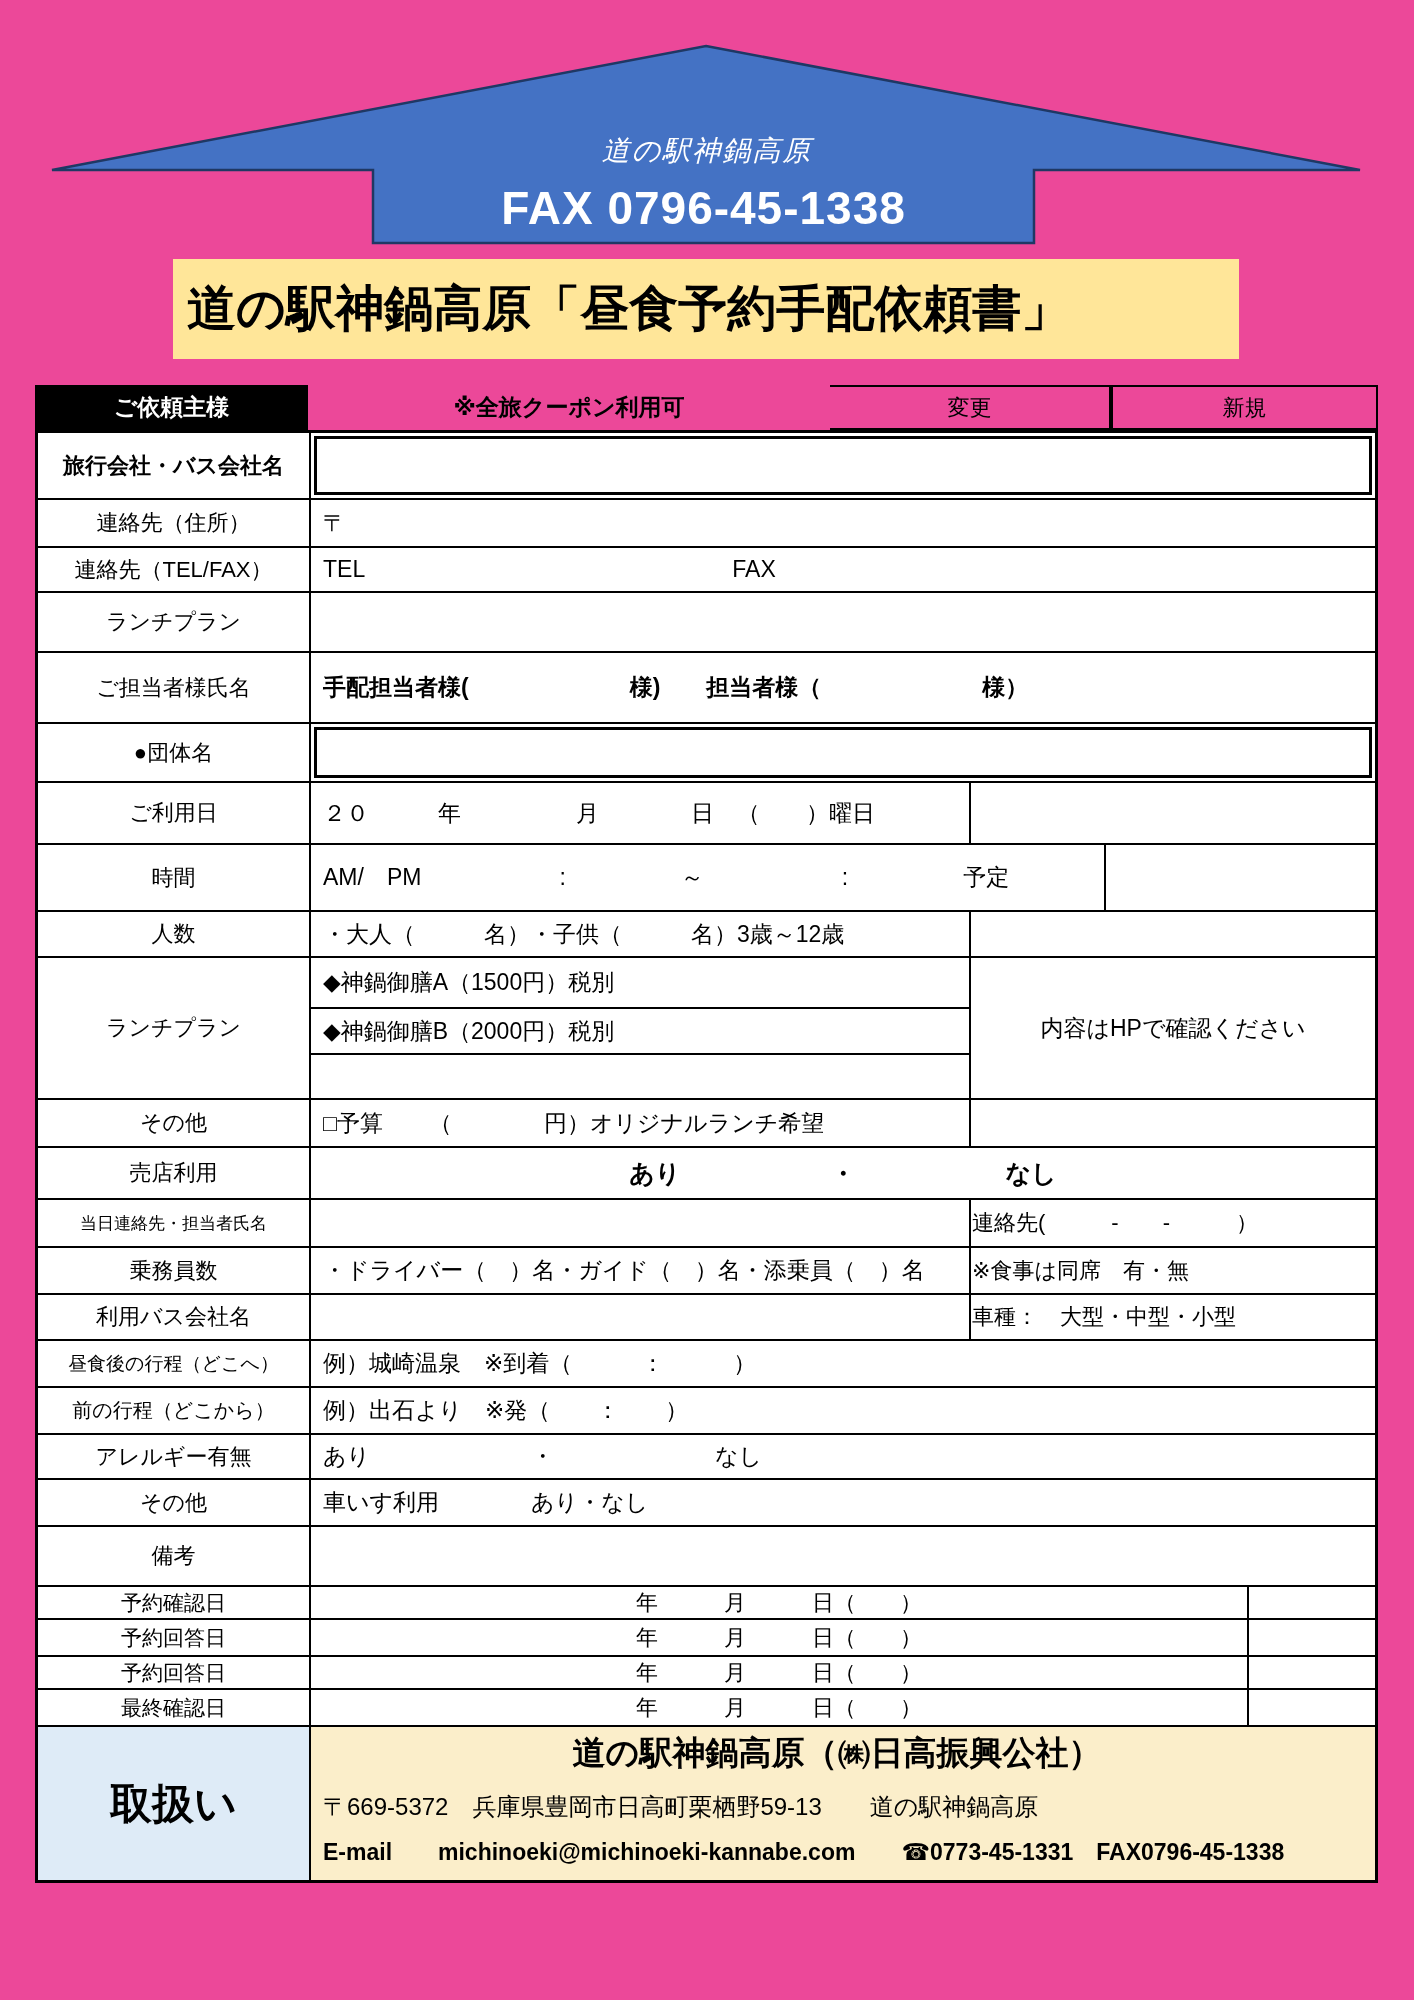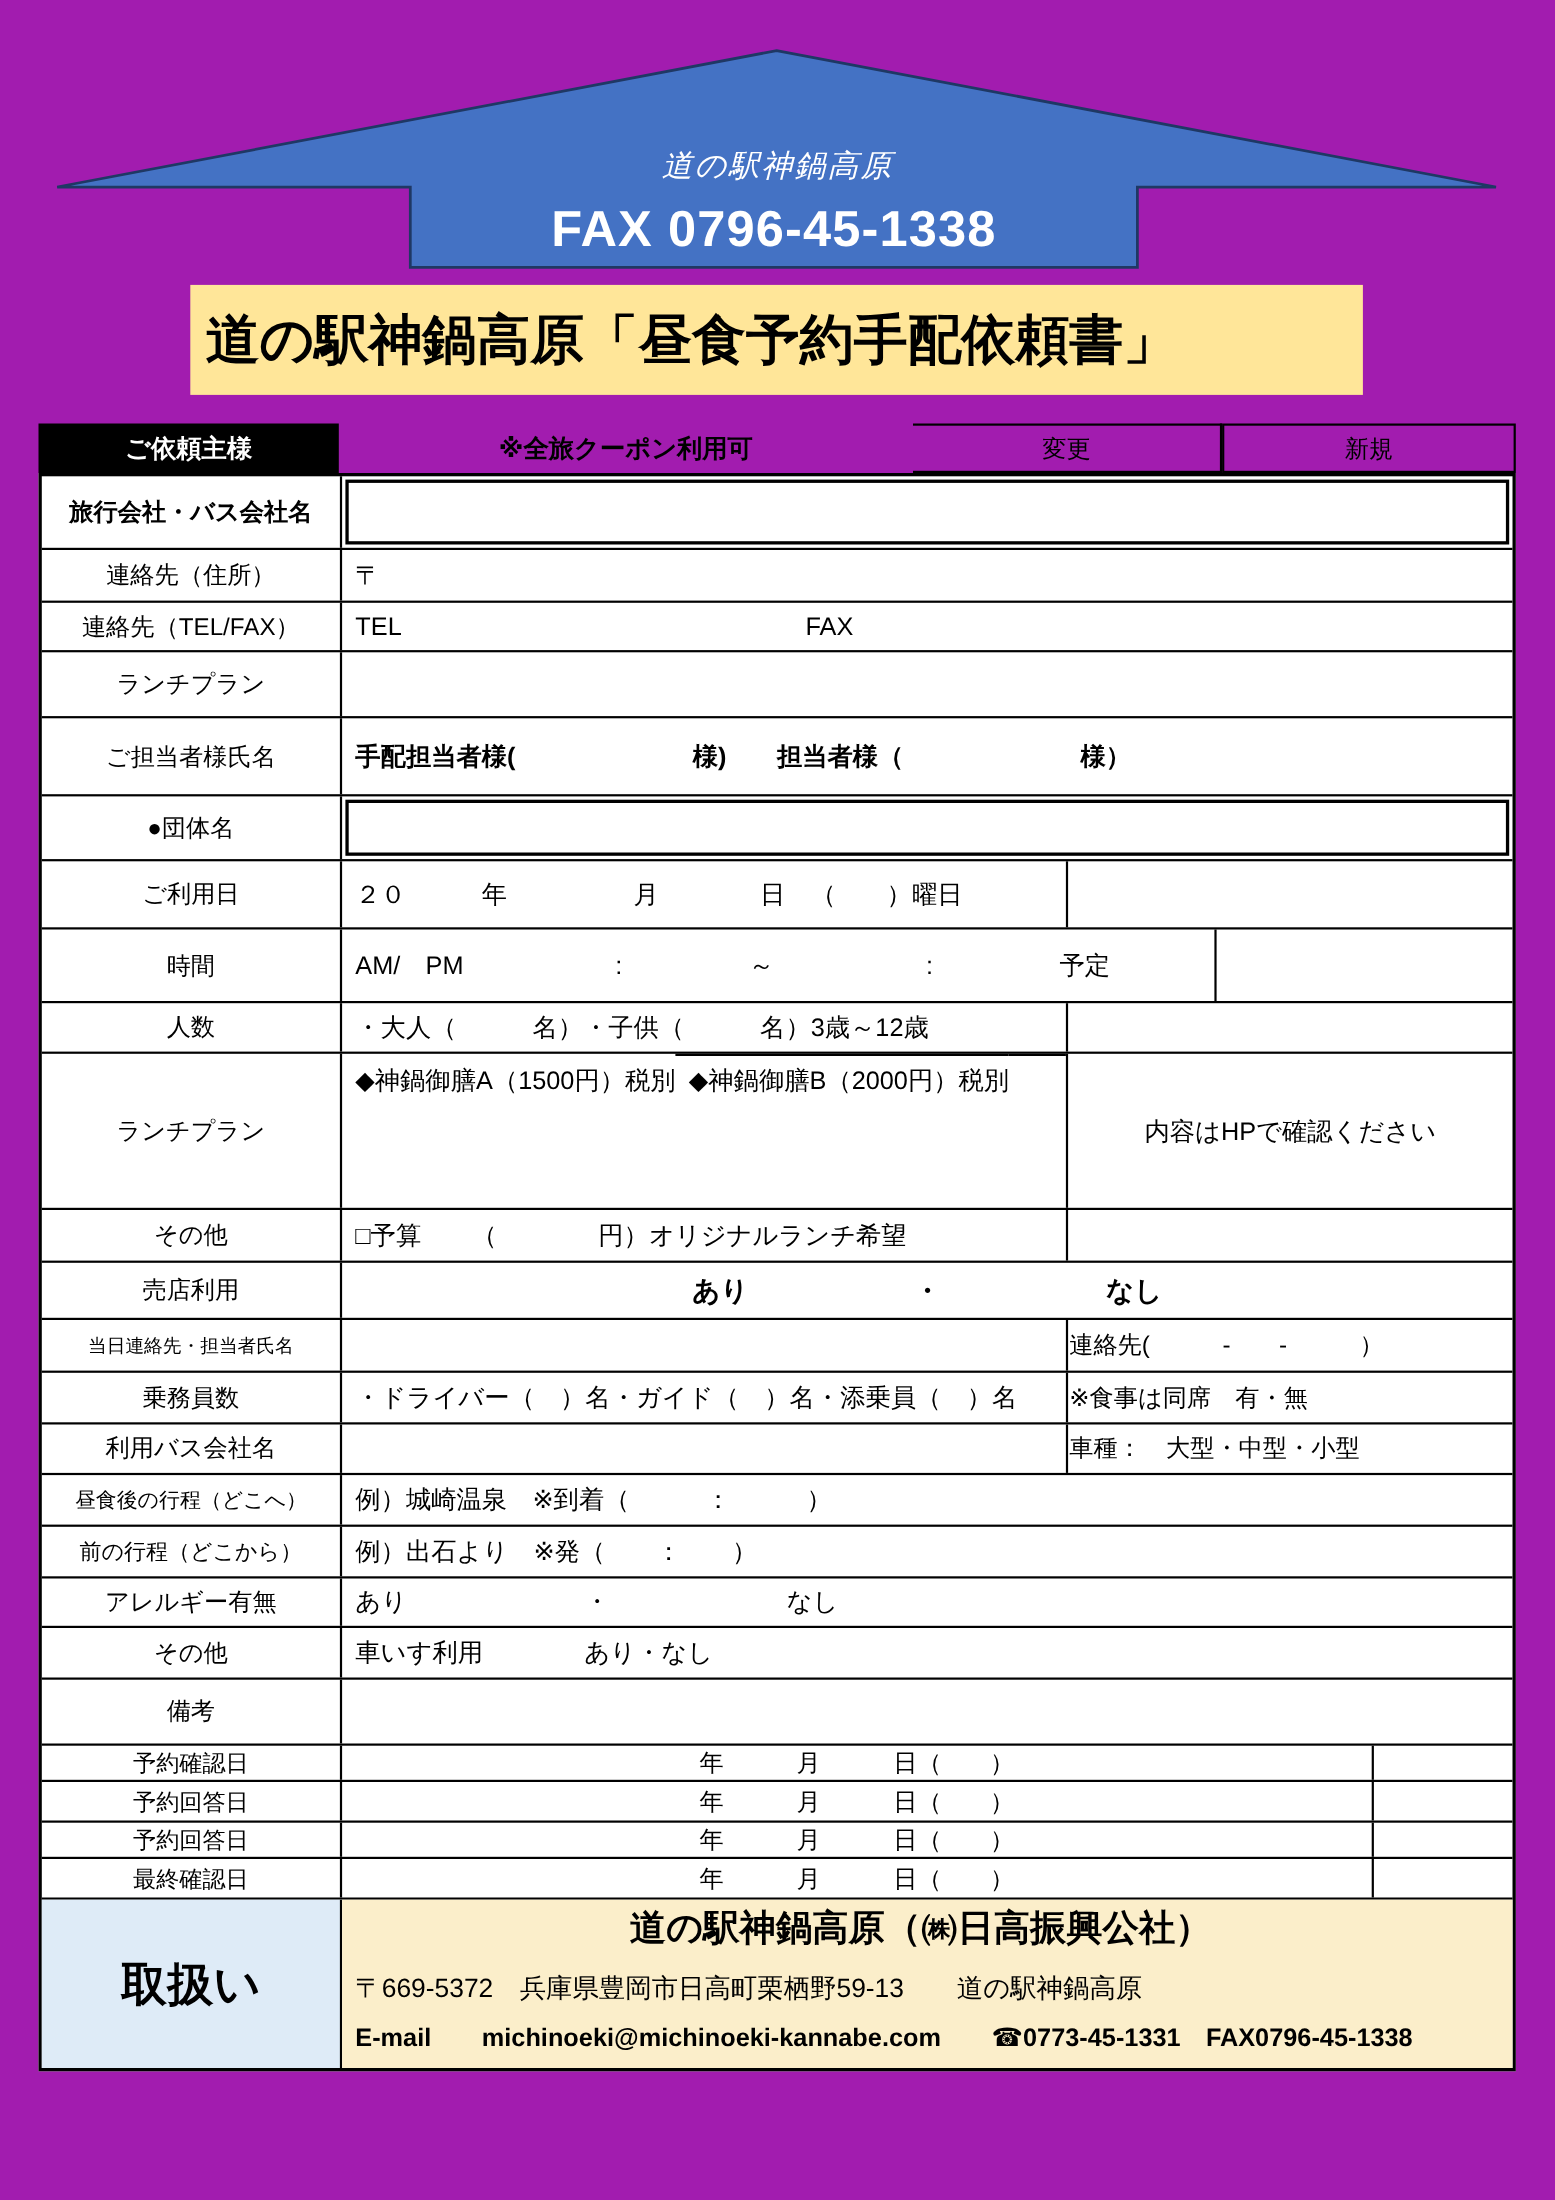--- a/index.html
+++ b/index.html
@@ -1,16 +1,16 @@
 <!DOCTYPE html>
 <html><head>
 <meta charset="utf-8">
 <style>
   html,body{margin:0;padding:0;background:#fff;}
-  .page{position:relative;width:1414px;height:2000px;background:#a21caf;overflow:hidden;
+  .page{position:relative;width:1414px;height:2000px;background:#ec4899;overflow:hidden;
         font-family:"Liberation Sans","DejaVu Sans",sans-serif;color:#000;}
   
   .arrow-svg{position:absolute;left:0;top:0;}
   .arrow-site{position:absolute;left:0;top:132px;width:1414px;text-align:center;
               font-style:italic;color:#fff;font-size:28px;letter-spacing:2px;}
   .arrow-fax{position:absolute;left:373px;top:181px;width:661px;text-align:center;
              color:#fff;font-size:46px;font-weight:bold;letter-spacing:1px;white-space:pre;}
   
   .title-banner{position:absolute;left:173px;top:259px;width:1066px;height:100px;
                 background:#FFE699;display:flex;align-items:center;box-sizing:border-box;
@@ -42,21 +42,21 @@
   .val.bold{font-weight:bold;border-radius:11px;}
   .val.center{justify-content:center;padding-left:0;font-size:25px;}
   .cut660{width:660px;flex:none;border-right:2px solid #000;}
   .cut795{width:795px;flex:none;border-right:2px solid #000;}
   .cut930{width:938px;flex:none;border-right:2px solid #000;justify-content:center;padding-left:0;font-size:22px;text-align:right;}
   .rest{flex:1;display:flex;align-items:center;padding-left:1px;box-sizing:border-box;
         font-size:22px;white-space:pre;overflow:hidden;}
   .boxed{flex:1;margin:3px;border:3px solid #000;box-sizing:border-box;display:flex;
          align-items:center;padding-left:10px;font-size:23px;}
   .lunch-mid{width:660px;flex:none;border-right:2px solid #000;box-sizing:border-box;
-             display:flex;}
+             display:flex;flex-direction:column;}
   .lcell{display:flex;align-items:center;padding-left:12px;box-sizing:border-box;
          font-size:23px;white-space:pre;overflow:hidden;}
   .lunch-note{flex:1;display:flex;align-items:center;justify-content:center;font-size:23px;white-space:pre;}
   
   .f-left{width:273px;border-right:2px solid #000;box-sizing:border-box;background:#DEEBF7;
           display:flex;align-items:center;justify-content:center;font-size:42px;font-weight:bold;}
   .f-right{flex:1;background:#FBEECA;display:flex;flex-direction:column;box-sizing:border-box;
            padding:4px 12px 12px 0;justify-content:space-between;}
   .f-company{text-align:center;font-size:33px;font-weight:bold;white-space:pre;}
   .f-addr{padding-left:12px;font-size:24px;white-space:pre;}

